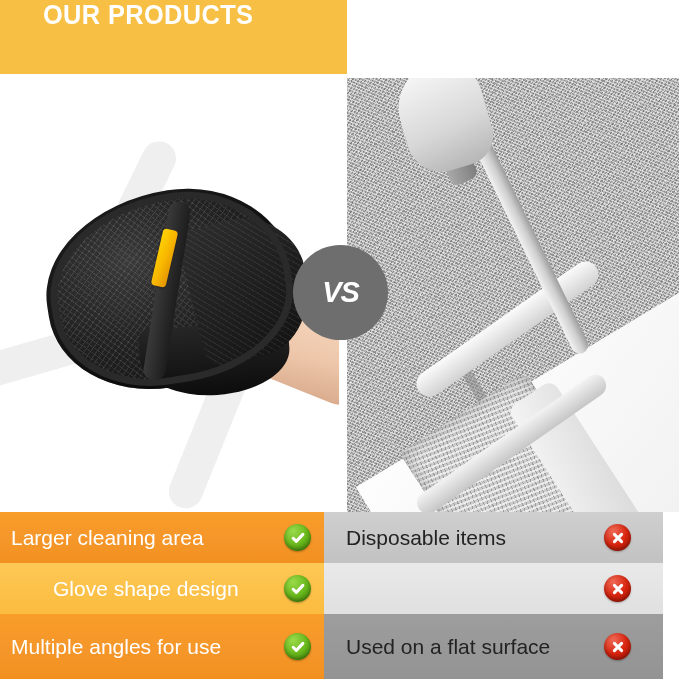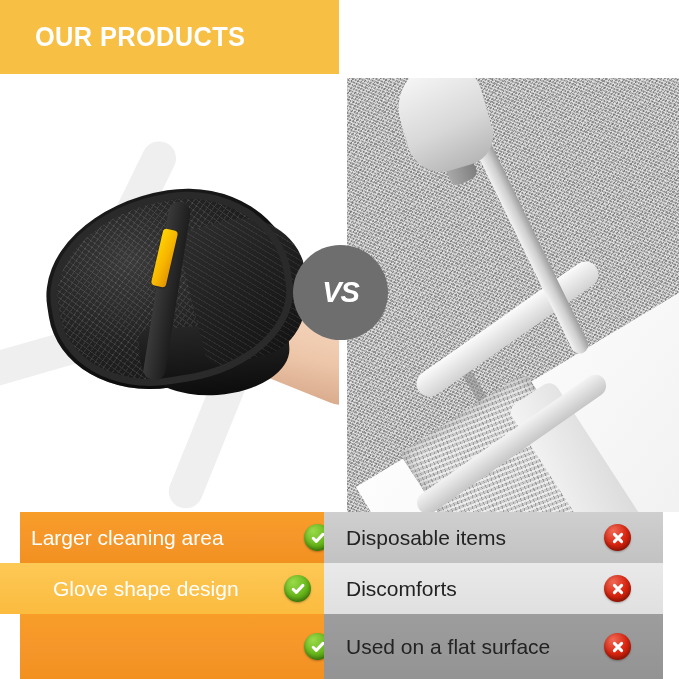--- a/index.html
+++ b/index.html
@@ -17,21 +17,21 @@
     overflow: hidden;
     background: #ffffff;
   }
 
   
   .header {
     position: absolute;
     top: 0;
     height: 74px;
     display: flex;
-    align-items: center;
+    padding-left: 8px;
   }
   .header-left {
     left: 0;
     width: 339px;
     background: #f8bf45;
   }
   .header-right {
     left: 340px;
     width: 339px;
     background: #b0b0b0;
@@ -337,21 +337,21 @@
   .cell {
     position: absolute;
     top: 0;
     bottom: 0;
     display: flex;
     align-items: center;
   }
   .cell-left  { left: 0;   width: 339px; }
   .cell-right { left: 324px; width: 339px; }
 
-  .bg-orange-dark  { background: linear-gradient(180deg,#f89d28,#f5962a 55%,#f2911f); margin-left: 20px; }
+  .bg-orange-dark  { background: linear-gradient(180deg,#f89d28,#f5962a 55%,#f2911f); }
   .bg-orange-light { background: linear-gradient(180deg,#fdc955,#fcc149 55%,#fbbc3f); padding-left: 42px; }
   .bg-gray-mid     { background: linear-gradient(180deg,#cfcfcf,#c8c8c8 55%,#c2c2c2); }
   .bg-gray-light   { background: linear-gradient(180deg,#e9e9e9,#e4e4e4 55%,#e0e0e0); }
   .bg-gray-dark    { background: linear-gradient(180deg,#9d9d9d,#989898 55%,#939393); }
 
   .feat-label {
     font-size: 21px;
     font-family: "Liberation Sans Narrow", "Liberation Sans", sans-serif;
     white-space: nowrap;
   }
@@ -450,31 +450,31 @@
     <div class="row">
       <div class="cell cell-left bg-orange-light">
         <span class="feat-label">Glove shape design</span>
         <span class="mark mark-check">
           <svg width="16" height="16" viewBox="0 0 16 16" aria-hidden="true">
             <path d="M3.2 8.3 L6.3 11.4 L12.9 4.4" stroke="#ffffff" stroke-width="3" stroke-linecap="round" stroke-linejoin="round" fill="none"></path>
           </svg>
         </span>
       </div>
       <div class="cell cell-right bg-gray-light">
-        <span class="feat-label">Discomforts</span>
         <span class="mark mark-cross">
           <svg width="16" height="16" viewBox="0 0 16 16" aria-hidden="true">
             <path d="M4.4 4.4 L11.6 11.6 M11.6 4.4 L4.4 11.6" stroke="#ffffff" stroke-width="3" stroke-linecap="round" fill="none"></path>
           </svg>
         </span>
       </div>
     </div>
 
     <div class="row">
       <div class="cell cell-left bg-orange-dark">
+        <span class="feat-label">Multiple angles for use</span>
         <span class="mark mark-check">
           <svg width="16" height="16" viewBox="0 0 16 16" aria-hidden="true">
             <path d="M3.2 8.3 L6.3 11.4 L12.9 4.4" stroke="#ffffff" stroke-width="3" stroke-linecap="round" stroke-linejoin="round" fill="none"></path>
           </svg>
         </span>
       </div>
       <div class="cell cell-right bg-gray-dark">
         <span class="feat-label">Used on a flat surface</span>
         <span class="mark mark-cross">
           <svg width="16" height="16" viewBox="0 0 16 16" aria-hidden="true">

